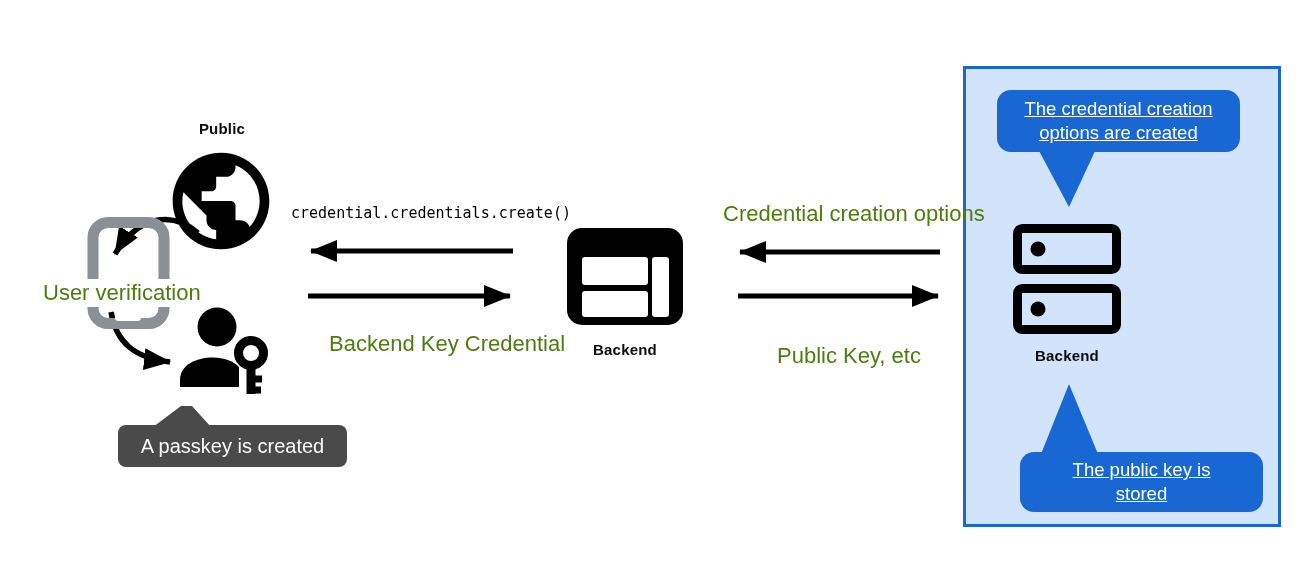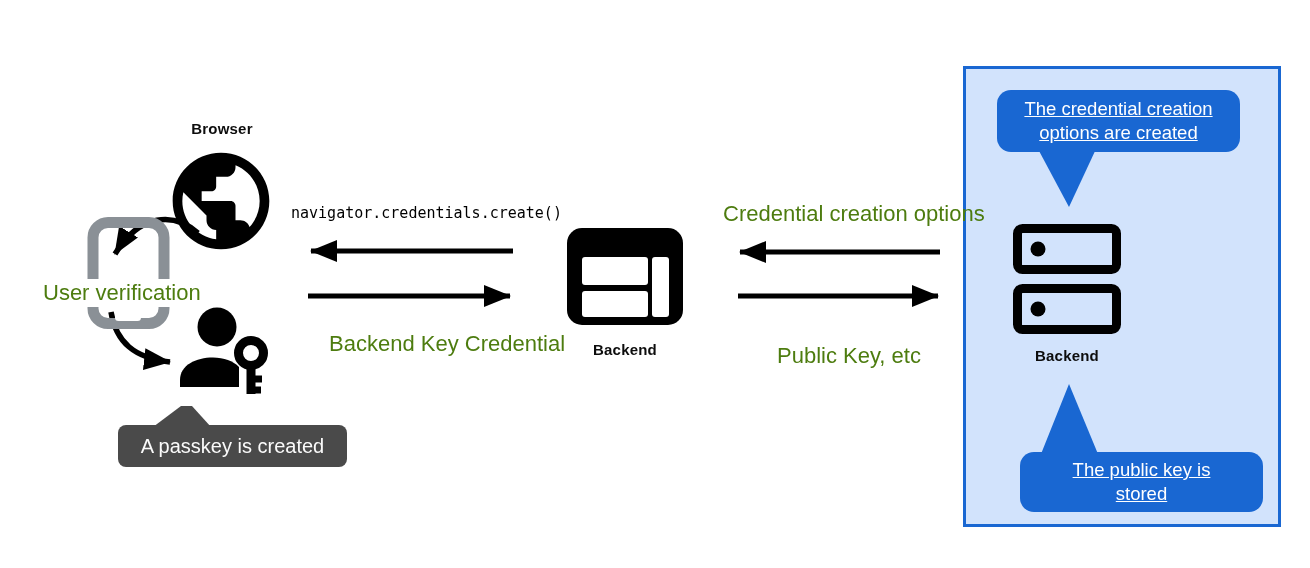--- a/index.html
+++ b/index.html
@@ -58,21 +58,21 @@
 
     <line class="arrow" x1="940" y1="252" x2="740" y2="252" marker-end="url(#ah)"></line>
 
     <line class="arrow" x1="738" y1="296" x2="938" y2="296" marker-end="url(#ah)"></line>
 
     <polygon class="tail-gray" points="153,427 181,406 192,406 211,427"></polygon>
     <polygon class="tail-blue" points="1038,149 1096,149 1069,207"></polygon>
     <polygon class="tail-blue" points="1069,384 1041,454 1098,454"></polygon>
   </svg>
 
-  <div class="abs layer node-label" style="left:162px;top:120px;width:120px;">Browser</div>
+  <div class="abs layer node-label" style="left:162px;top:120px;width:120px;">Public</div>
 
   <svg class="abs layer" style="left:163px;top:143px;" width="116" height="116" viewBox="0 0 24 24">
     <path fill="#000" d="M12 2C6.48 2 2 6.48 2 12s4.48 10 10 10 10-4.48 10-10S17.52 2 12 2zm-1 17.93c-3.95-.49-7-3.85-7-7.93 0-.62.08-1.21.21-1.79L9 15v1c0 1.1.9 2 2 2v1.93zm6.9-2.54c-.26-.81-1-1.39-1.9-1.39h-1v-3c0-.55-.45-1-1-1H8v-2h2c.55 0 1-.45 1-1V7h2c1.1 0 2-.9 2-2v-.41c2.93 1.19 5 4.06 5 7.41 0 2.08-.8 3.97-2.1 5.39z"></path>
   </svg>
 
   <svg class="abs layer" style="left:86px;top:216px;" width="84" height="116" viewBox="0 0 84 116">
     <rect x="7" y="6.5" width="71" height="101" rx="15" fill="none" stroke="var(--phone-gray,#8a9096)" stroke-width="11"></rect>
     <rect x="29" y="97" width="26" height="8" rx="3.5" fill="#fff"></rect>
   </svg>
 
@@ -82,21 +82,21 @@
     <circle cx="45" cy="23" r="19.5" fill="#000"></circle>
     <path d="M8 83 L8 76 C8 61 24 53.5 41 53.5 C52 53.5 61 57 67 63 L67 83 Z" fill="#000"></path>
     <circle cx="79" cy="49" r="12.5" fill="none" stroke="#000" stroke-width="9"></circle>
     <line x1="79" y1="61" x2="79" y2="90" stroke="#000" stroke-width="9"></line>
     <line x1="81" y1="75" x2="90" y2="75" stroke="#000" stroke-width="7"></line>
     <line x1="81" y1="86" x2="89" y2="86" stroke="#000" stroke-width="7"></line>
   </svg>
 
   <div class="abs layer tooltip" style="left:118px;top:425px;width:229px;height:42px;">A passkey is created</div>
 
-  <div class="abs layer mono" style="left:291px;top:204px;">navigator.credentials.create()</div>
+  <div class="abs layer mono" style="left:291px;top:204px;">credential.credentials.create()</div>
 
   <div class="abs layer msg-label" style="left:329px;top:331px;">Backend Key Credential</div>
 
   <svg class="abs layer" style="left:566px;top:227px;" width="118" height="99" viewBox="0 0 118 99">
     <rect x="1" y="1" width="116" height="97" rx="15" fill="#000"></rect>
     <rect x="16" y="30" width="66" height="28" rx="3" fill="#fff"></rect>
     <rect x="16" y="64" width="66" height="26" rx="3" fill="#fff"></rect>
     <rect x="86" y="30" width="17" height="60" rx="3" fill="#fff"></rect>
   </svg>
 

